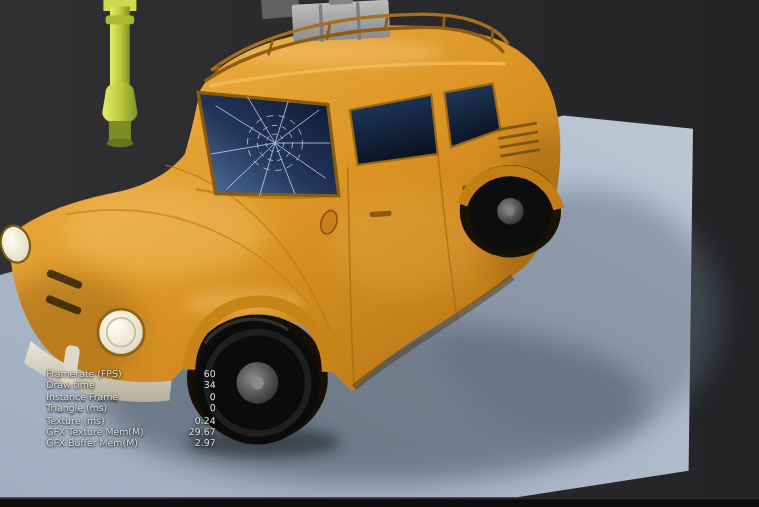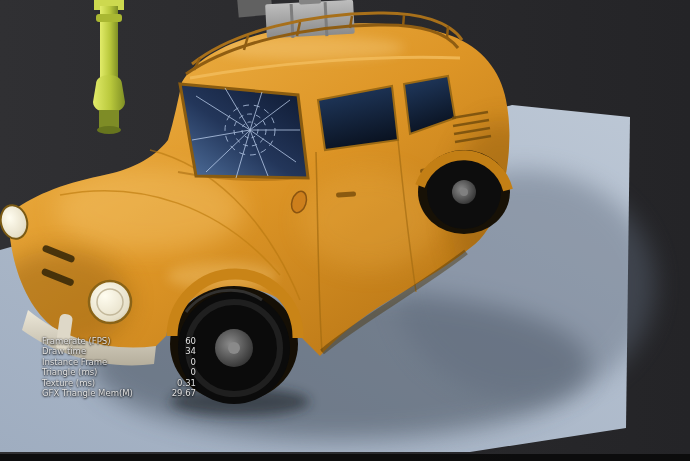--- a/index.html
+++ b/index.html
@@ -237,20 +237,24 @@
       <div class="stat-row">
         <span class="stat-label">Instance Frame</span>
         <span class="stat-value">0</span>
       </div>
       <div class="stat-row">
         <span class="stat-label">Triangle (ms)</span>
         <span class="stat-value">0</span>
       </div>
       <div class="stat-row">
         <span class="stat-label">Texture (ms)</span>
-        <span class="stat-value">0.31</span>
-      </div>
-      <div class="stat-row">
-        <span class="stat-label">GFX Triangle Mem(M)</span>
+        <span class="stat-value">0.24</span>
+      </div>
+      <div class="stat-row">
+        <span class="stat-label">GFX Texture Mem(M)</span>
         <span class="stat-value">29.67</span>
+      </div>
+      <div class="stat-row">
+        <span class="stat-label">GFX Buffer Mem(M)</span>
+        <span class="stat-value">2.97</span>
       </div>
     </div>
 </div>
 
 </body></html>

